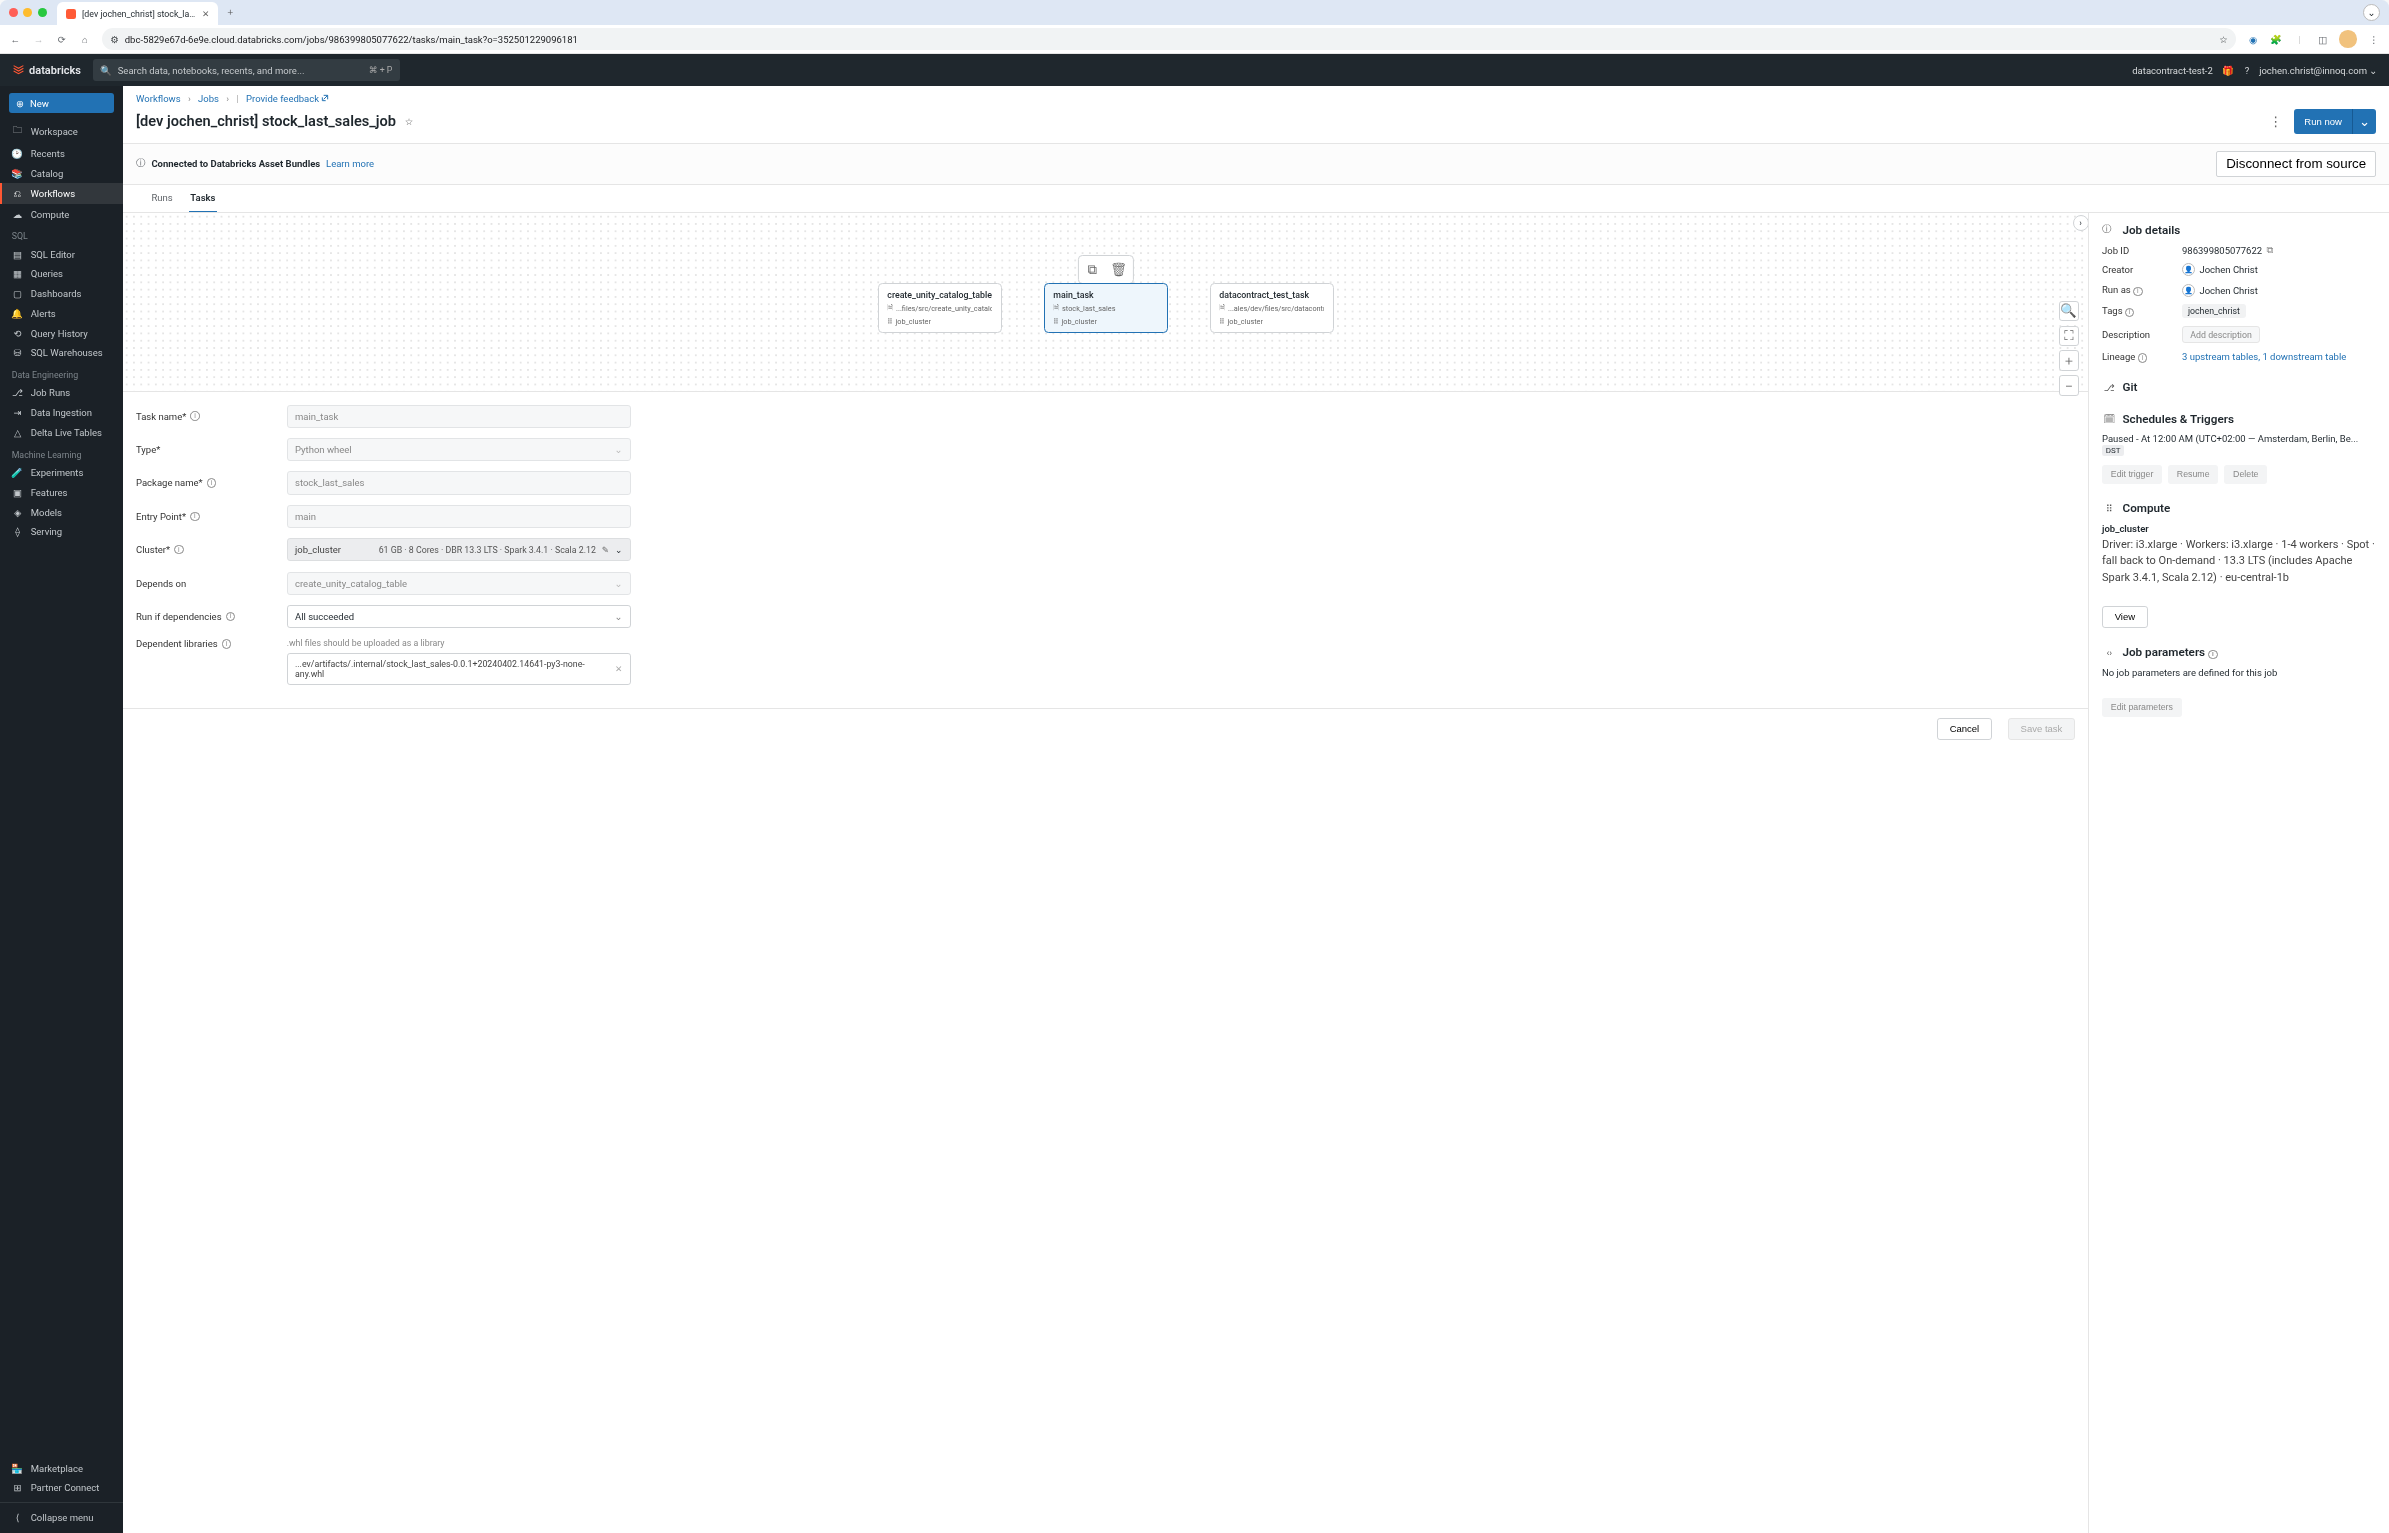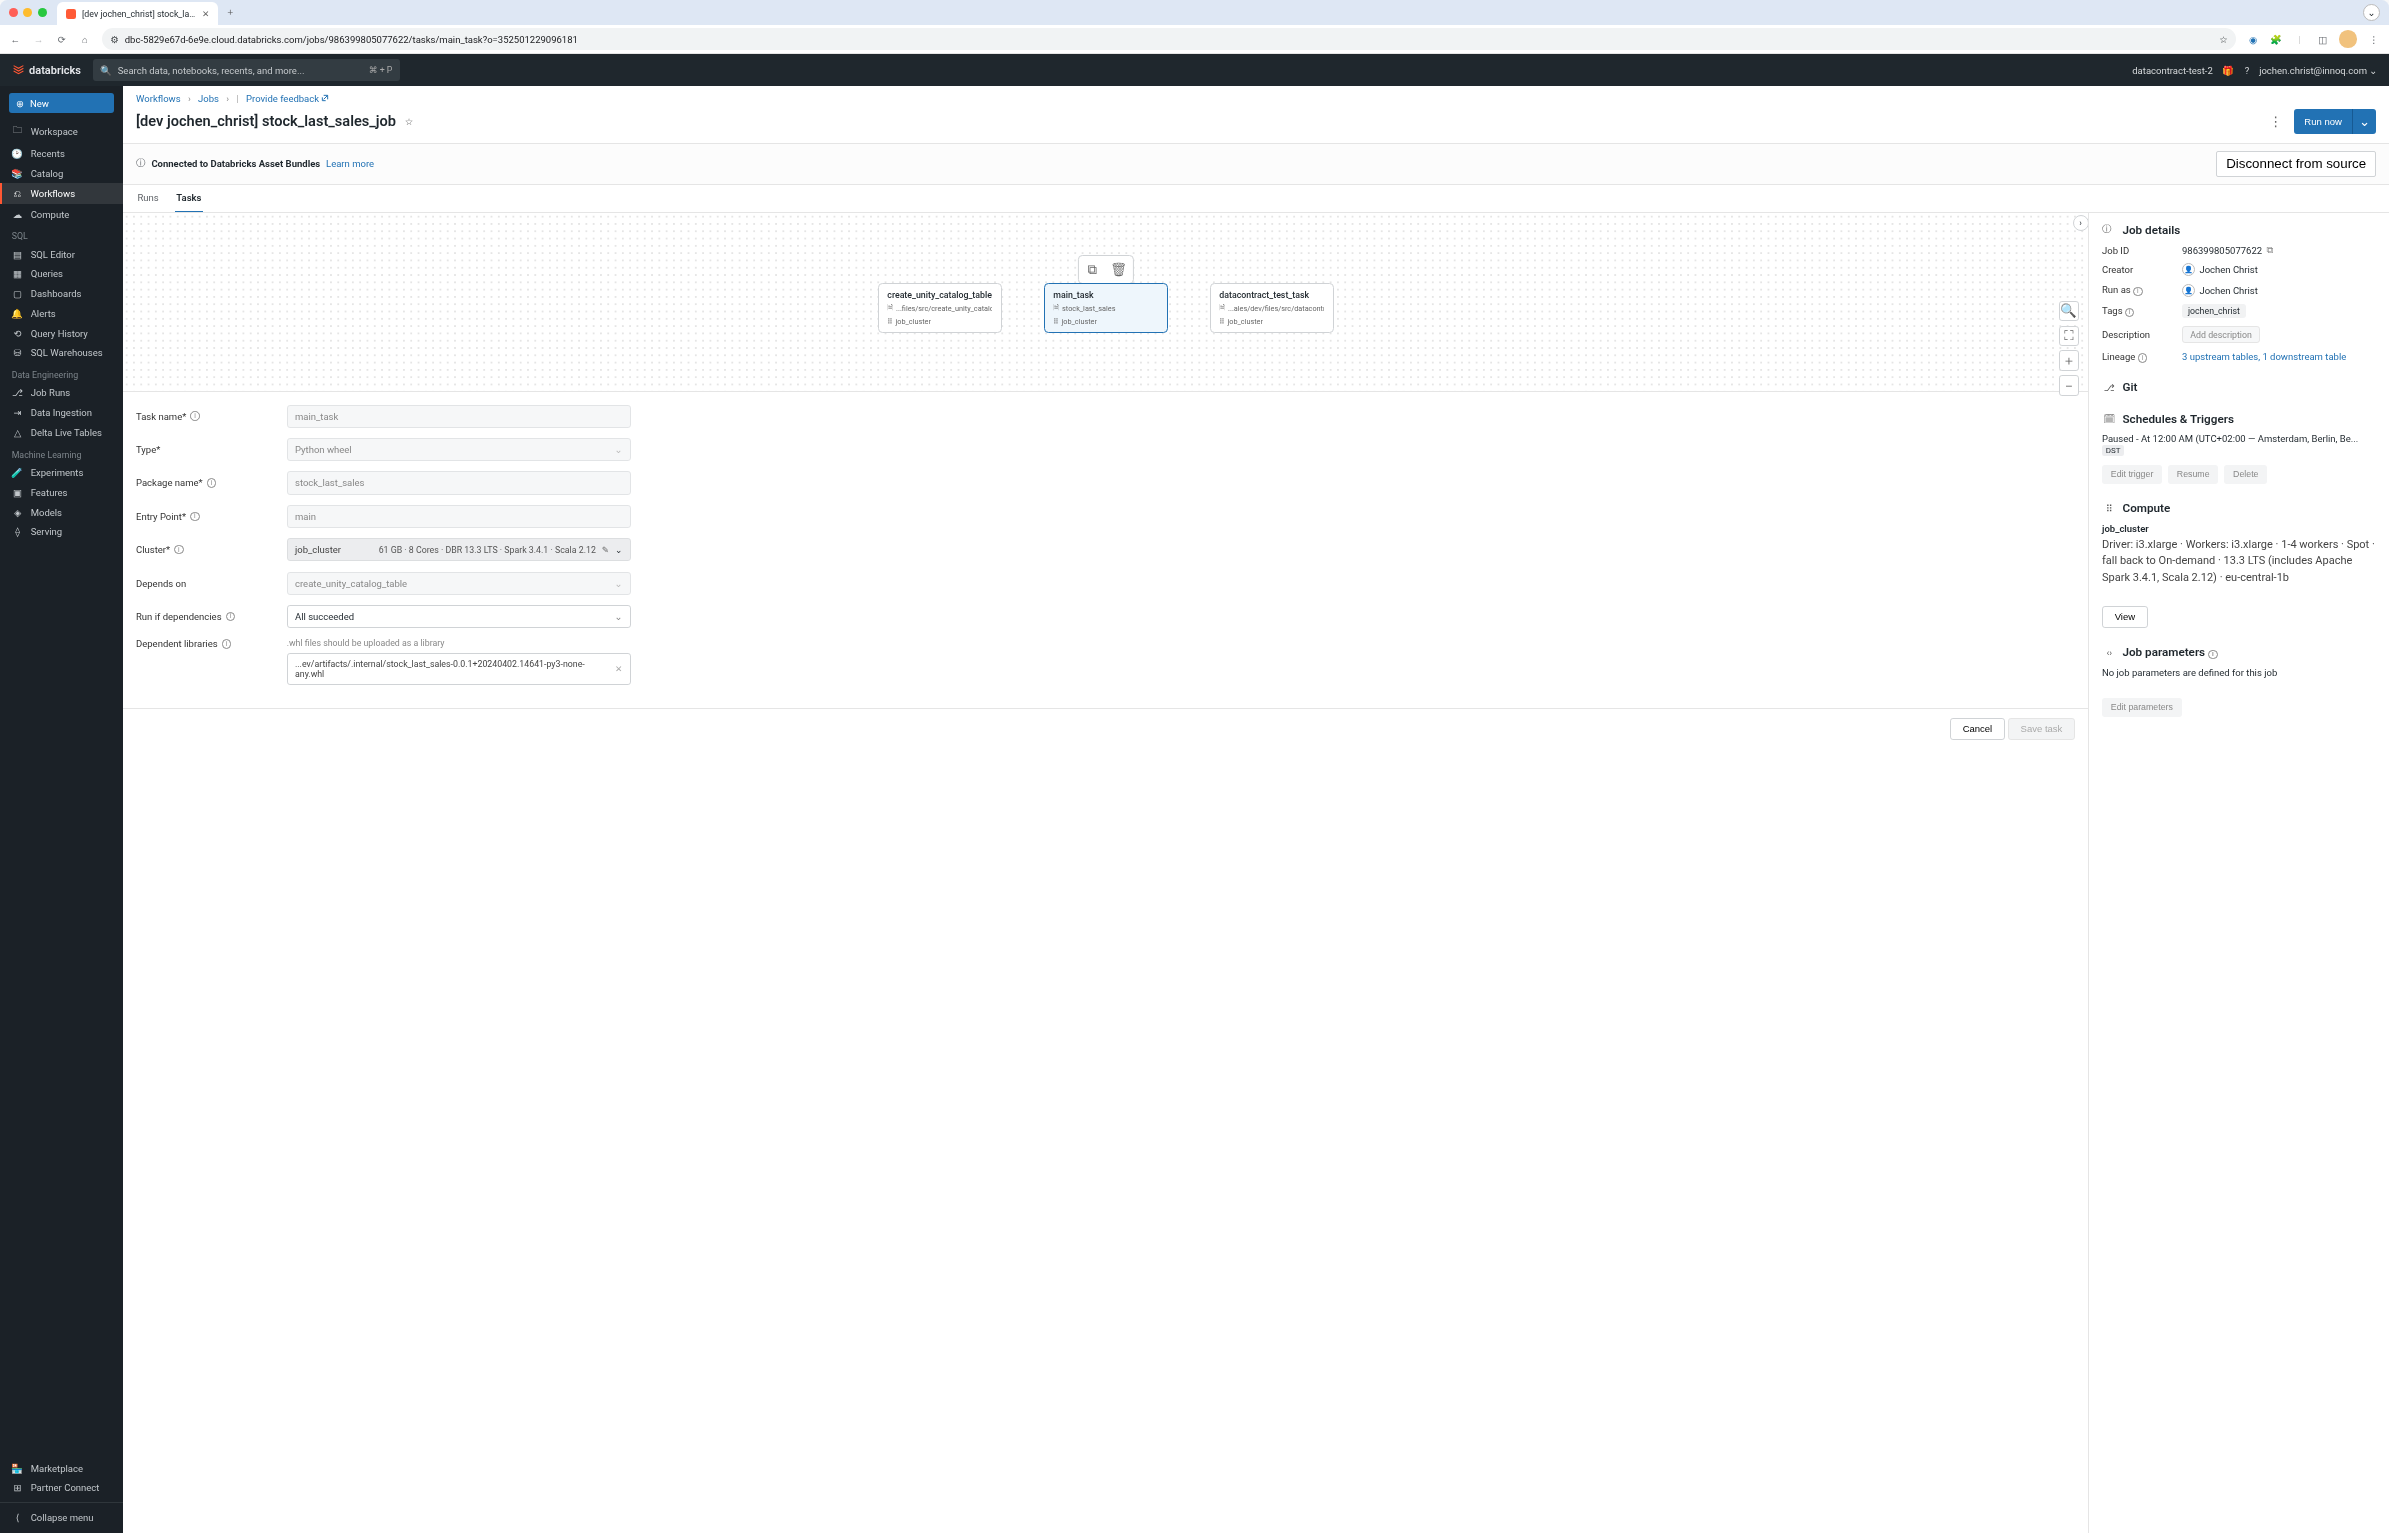--- a/index.html
+++ b/index.html
@@ -56,21 +56,21 @@
 .title-row .right { margin-left: auto; display: flex; align-items: center; gap: 5.9px; }
 .btn-primary { background: #2272b4; color: #fff; border: none; border-radius: 2.9px 0 0 2.9px; padding: 5.1px 10.2px; font-size: 9.5px; }
 .btn-primary-dd { background: #2272b4; color: #fff; border: none; border-left: 0.7px solid #175a93; border-radius: 0 2.9px 2.9px 0; padding: 5.1px 5.9px; }
 .icon-btn { background: transparent; border: none; color: #666; padding: 2.9px 5.9px; cursor: pointer; }
 
 .banner { border-top: 0.7px solid #e5e5e5; border-bottom: 0.7px solid #e5e5e5; padding: 7.3px 13px; display: flex; align-items: center; gap: 5.9px; font-size: 9.5px; background: #fcfcfc; }
 .banner .info-icon { color: #5f6368; }
 .banner .link { color: #2272b4; }
 .banner .disconnect { margin-left: auto; background: #fff; border: 0.7px solid #d0d3d6; border-radius: 2px; padding: 4.4px 8.8px; }
 
-.tabs-row { padding: 0 13px; display: flex; gap: 14.6px; border-bottom: 0.7px solid #e5e5e5; position: relative; }
+.tabs-row { padding: 0 27px; display: flex; gap: 14.6px; border-bottom: 0.7px solid #e5e5e5; position: relative; }
 .tab { padding: 7.3px 1.5px; font-size: 9.5px; color: #5f6368; cursor: pointer; }
 .tab.active { color: #1f272d; font-weight: 600; border-bottom: 1.5px solid #2272b4; }
 .collapse-panel { position: absolute; right: -0.7px; top: 2.2px; width: 16px; height: 16px; border: 0.7px solid #d0d3d6; border-radius: 8px; background: #fff; display: flex; align-items: center; justify-content: center; font-size: 8.8px; z-index: 10; }
 
 .main-split { flex: 1; display: flex; overflow: hidden; }
 .main-left { flex: 1; display: flex; flex-direction: column; border-right: 0.7px solid #e5e5e5; overflow-y: auto; }
 .main-right { width: 300px; overflow-y: auto; padding: 10.2px 13px; }
 
 
 .dag-area { height: 179px; position: relative; background-image: radial-gradient(#e5e5e5 0.7px, transparent 0.7px); background-size: 7.3px 7.3px; border-bottom: 0.7px solid #e5e5e5; }
@@ -94,21 +94,21 @@
 .cluster-box { background: #ecedef; border: 0.7px solid #dcdee0; border-radius: 2.9px; padding: 5.1px 7.3px; display: flex; align-items: center; gap: 5.9px; font-size: 8.8px; }
 .cluster-box .name { font-size: 9.5px; color: #444; }
 .cluster-box .spec { margin-left: auto; color: #555; }
 .cluster-box .edit { color: #666; }
 .select-box { background: #fff; border: 0.7px solid #d0d3d6; border-radius: 2.9px; padding: 5.1px 7.3px; display: flex; align-items: center; font-size: 9.5px; }
 .select-box .chev { margin-left: auto; color: #888; }
 .lib-input { background: #fff; border: 0.7px solid #d0d3d6; border-radius: 2.9px; padding: 5.1px 7.3px; font-size: 8.8px; color: #444; display: flex; align-items: center; gap: 5.9px; }
 .lib-input .remove { margin-left: auto; color: #aaa; }
 .hint { font-size: 8.8px; color: #888; margin-bottom: 4.4px; }
 
-.footer-row { border-top: 0.7px solid #e5e5e5; padding: 8.8px 13px; display: flex; gap: 3px; justify-content: flex-end; background: #fff; }
+.footer-row { border-top: 0.7px solid #e5e5e5; padding: 8.8px 13px; display: flex; gap: 16px; justify-content: flex-end; background: #fff; }
 .btn-default { background: #fff; border: 0.7px solid #d0d3d6; border-radius: 2.9px; padding: 4.4px 11.7px; font-size: 9.5px; }
 .btn-disabled { background: #f3f4f5; border: 0.7px solid #e5e5e5; color: #aaa; border-radius: 2.9px; padding: 4.4px 11.7px; font-size: 9.5px; }
 
 
 .detail-section { margin-bottom: 17.6px; }
 .detail-head { display: flex; align-items: center; gap: 5.9px; margin-bottom: 7.3px; }
 .detail-head h2 { font-size: 11.7px; font-weight: 600; }
 .detail-row { display: flex; font-size: 9.5px; margin-bottom: 7.3px; align-items: center; }
 .detail-row .k { width: 80px; color: #333; }
 .detail-row .v { flex: 1; display: flex; align-items: center; gap: 4.4px; }

